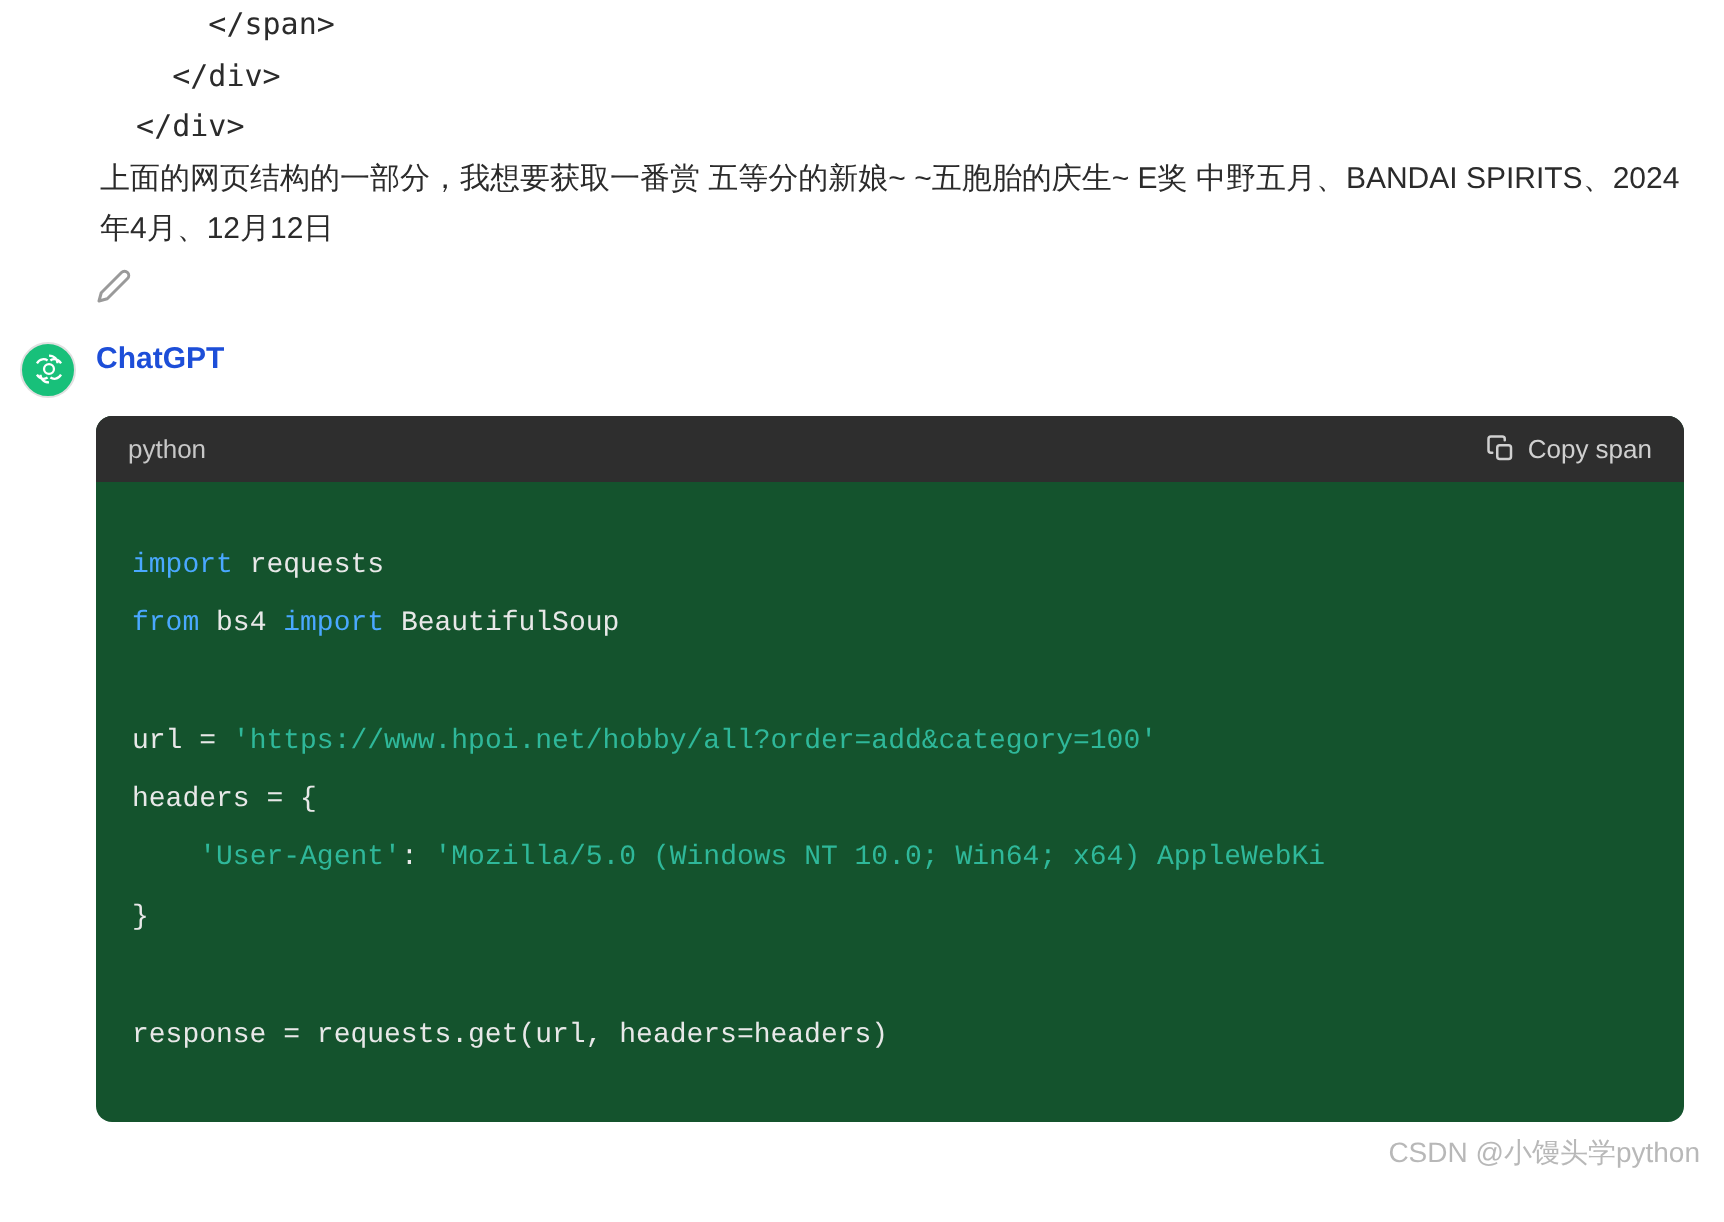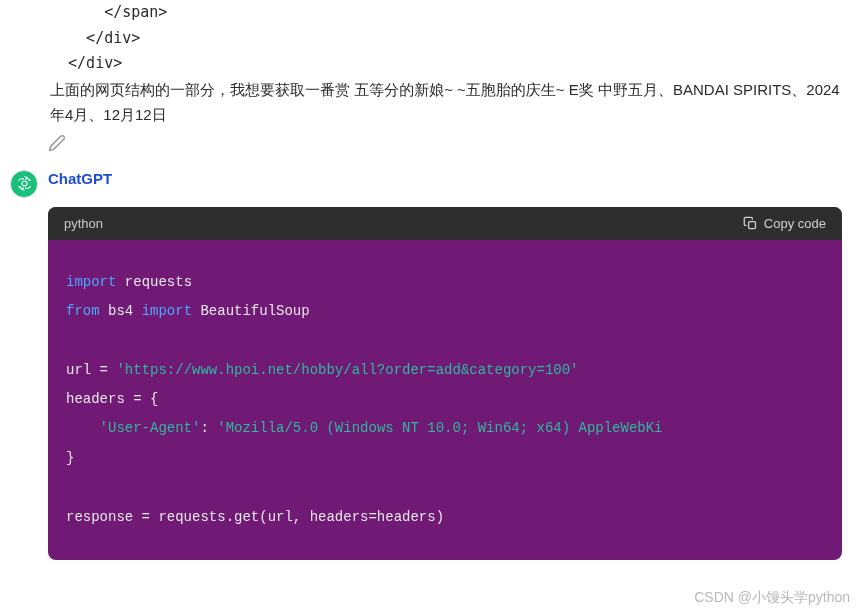--- a/index.html
+++ b/index.html
@@ -65,21 +65,21 @@
     .assistant-text {
       font-size: 15px;
       color: #2b2b2b;
       line-height: 1.7;
       margin-bottom: 18px;
     }
     .code-block {
       margin: 0 0 0 0;
       border-radius: 8px;
       overflow: hidden;
-      background: #701a75;
+      background: #14532d;
     }
     .code-header {
       display: flex;
       justify-content: space-between;
       align-items: center;
       background: #2e2e2e;
       color: #d0d0d0;
       padding: 9px 16px;
       font-size: 13px;
     }
@@ -107,21 +107,21 @@
       white-space: pre;
       overflow-x: hidden;
     }
     .kw-import { color: #4aa8ff; }
     .kw-from { color: #4aa8ff; }
     .kw-str { color: #2fb89a; }
     .kw-ident { color: #e8e8e8; }
     .watermark {
       position: absolute;
       right: 12px;
-      bottom: 4px;
+      bottom: 25px;
       color: rgba(160,160,160,0.75);
       font-size: 14px;
       pointer-events: none;
       margin-left: 34px;
     }
   </style>
 </head>
 <body>
 
 <div class="user-message">
@@ -148,21 +148,21 @@
     <div class="assistant-name">ChatGPT</div>
 
     <div class="code-block">
       <div class="code-header">
         <span class="code-lang">python</span>
         <span class="copy-btn">
           <svg viewBox="0 0 24 24" fill="none" stroke="currentColor" stroke-width="2" stroke-linecap="round" stroke-linejoin="round">
             <rect x="9" y="9" width="11" height="11" rx="2"></rect>
             <path d="M5 15H4a2 2 0 0 1-2-2V4a2 2 0 0 1 2-2h9a2 2 0 0 1 2 2v1"></path>
           </svg>
-          <span>Copy code</span>
+          <span>Copy span</span>
         </span>
       </div>
       <div class="code-content"><span class="kw-import">import</span><span class="kw-ident"> requests</span>
 <span class="kw-from">from</span><span class="kw-ident"> bs4 </span><span class="kw-import">import</span><span class="kw-ident"> BeautifulSoup</span>
 
 <span class="kw-ident">url = </span><span class="kw-str">'https://www.hpoi.net/hobby/all?order=add&amp;category=100'</span>
 <span class="kw-ident">headers = {</span>
 <span>    </span><span class="kw-str">'User-Agent'</span><span class="kw-ident">: </span><span class="kw-str">'Mozilla/5.0 (Windows NT 10.0; Win64; x64) AppleWebKi</span>
 <span class="kw-ident">}</span>
 

